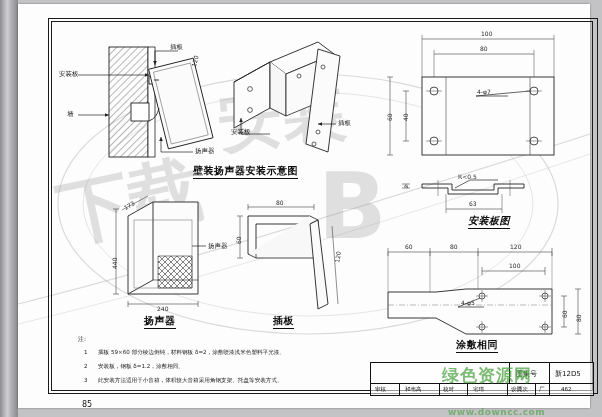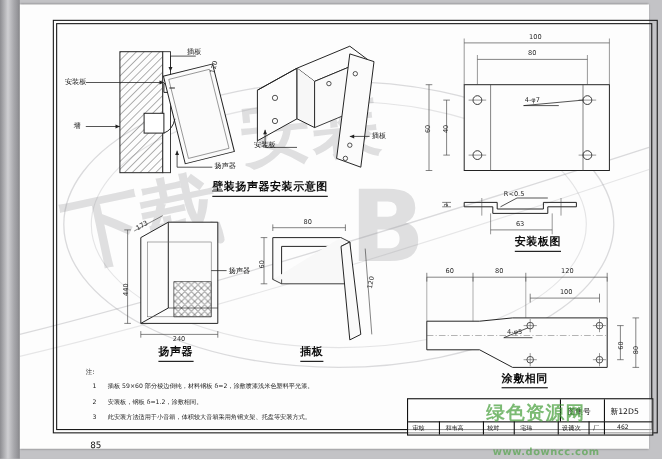--- a/index.html
+++ b/index.html
@@ -214,21 +214,21 @@
 
       <line x1="428" y1="205" x2="484" y2="205" stroke="#444" stroke-width="0.6"></line>
       <line x1="428" y1="190" x2="428" y2="209" stroke="#444" stroke-width="0.5"></line>
       <line x1="484" y1="190" x2="484" y2="209" stroke="#444" stroke-width="0.5"></line>
       <line x1="420" y1="176" x2="420" y2="192" stroke="#444" stroke-width="0.5"></line>
       <line x1="492" y1="176" x2="492" y2="192" stroke="#444" stroke-width="0.5"></line>
     </svg>
     <div class="txt dim rot" style="left:386px;top:184px;transform:rotate(-90deg);font-size:5px;">2</div>
     <div class="txt dim" style="left:440px;top:170px;">R&lt;0.5</div>
     <div class="txt dim" style="left:451px;top:197px;">63</div>
-    <div class="txt cap underline" style="left:450px;top:212px;">安装板图</div>
+    <div class="txt cap underline" style="left:450px;top:212px;font-style:italic;">安装板图</div>
 
     <svg width="572" height="404">
       <path d="M370 288 L370 314 L418 314 L448 330 L534 330 L534 285 L448 285 L418 288 Z" fill="#fdfdfd" stroke="#222" stroke-width="0.9"></path>
       <line x1="370" y1="301" x2="534" y2="301" stroke="#555" stroke-width="0.4" stroke-dasharray="6,2,1,2"></line>
 
       <g stroke="#222" stroke-width="0.7" fill="none">
         <circle cx="464" cy="292" r="3"></circle>
           <circle cx="527" cy="292" r="3"></circle>
         <circle cx="464" cy="323" r="3"></circle>
           <circle cx="527" cy="323" r="3"></circle>

